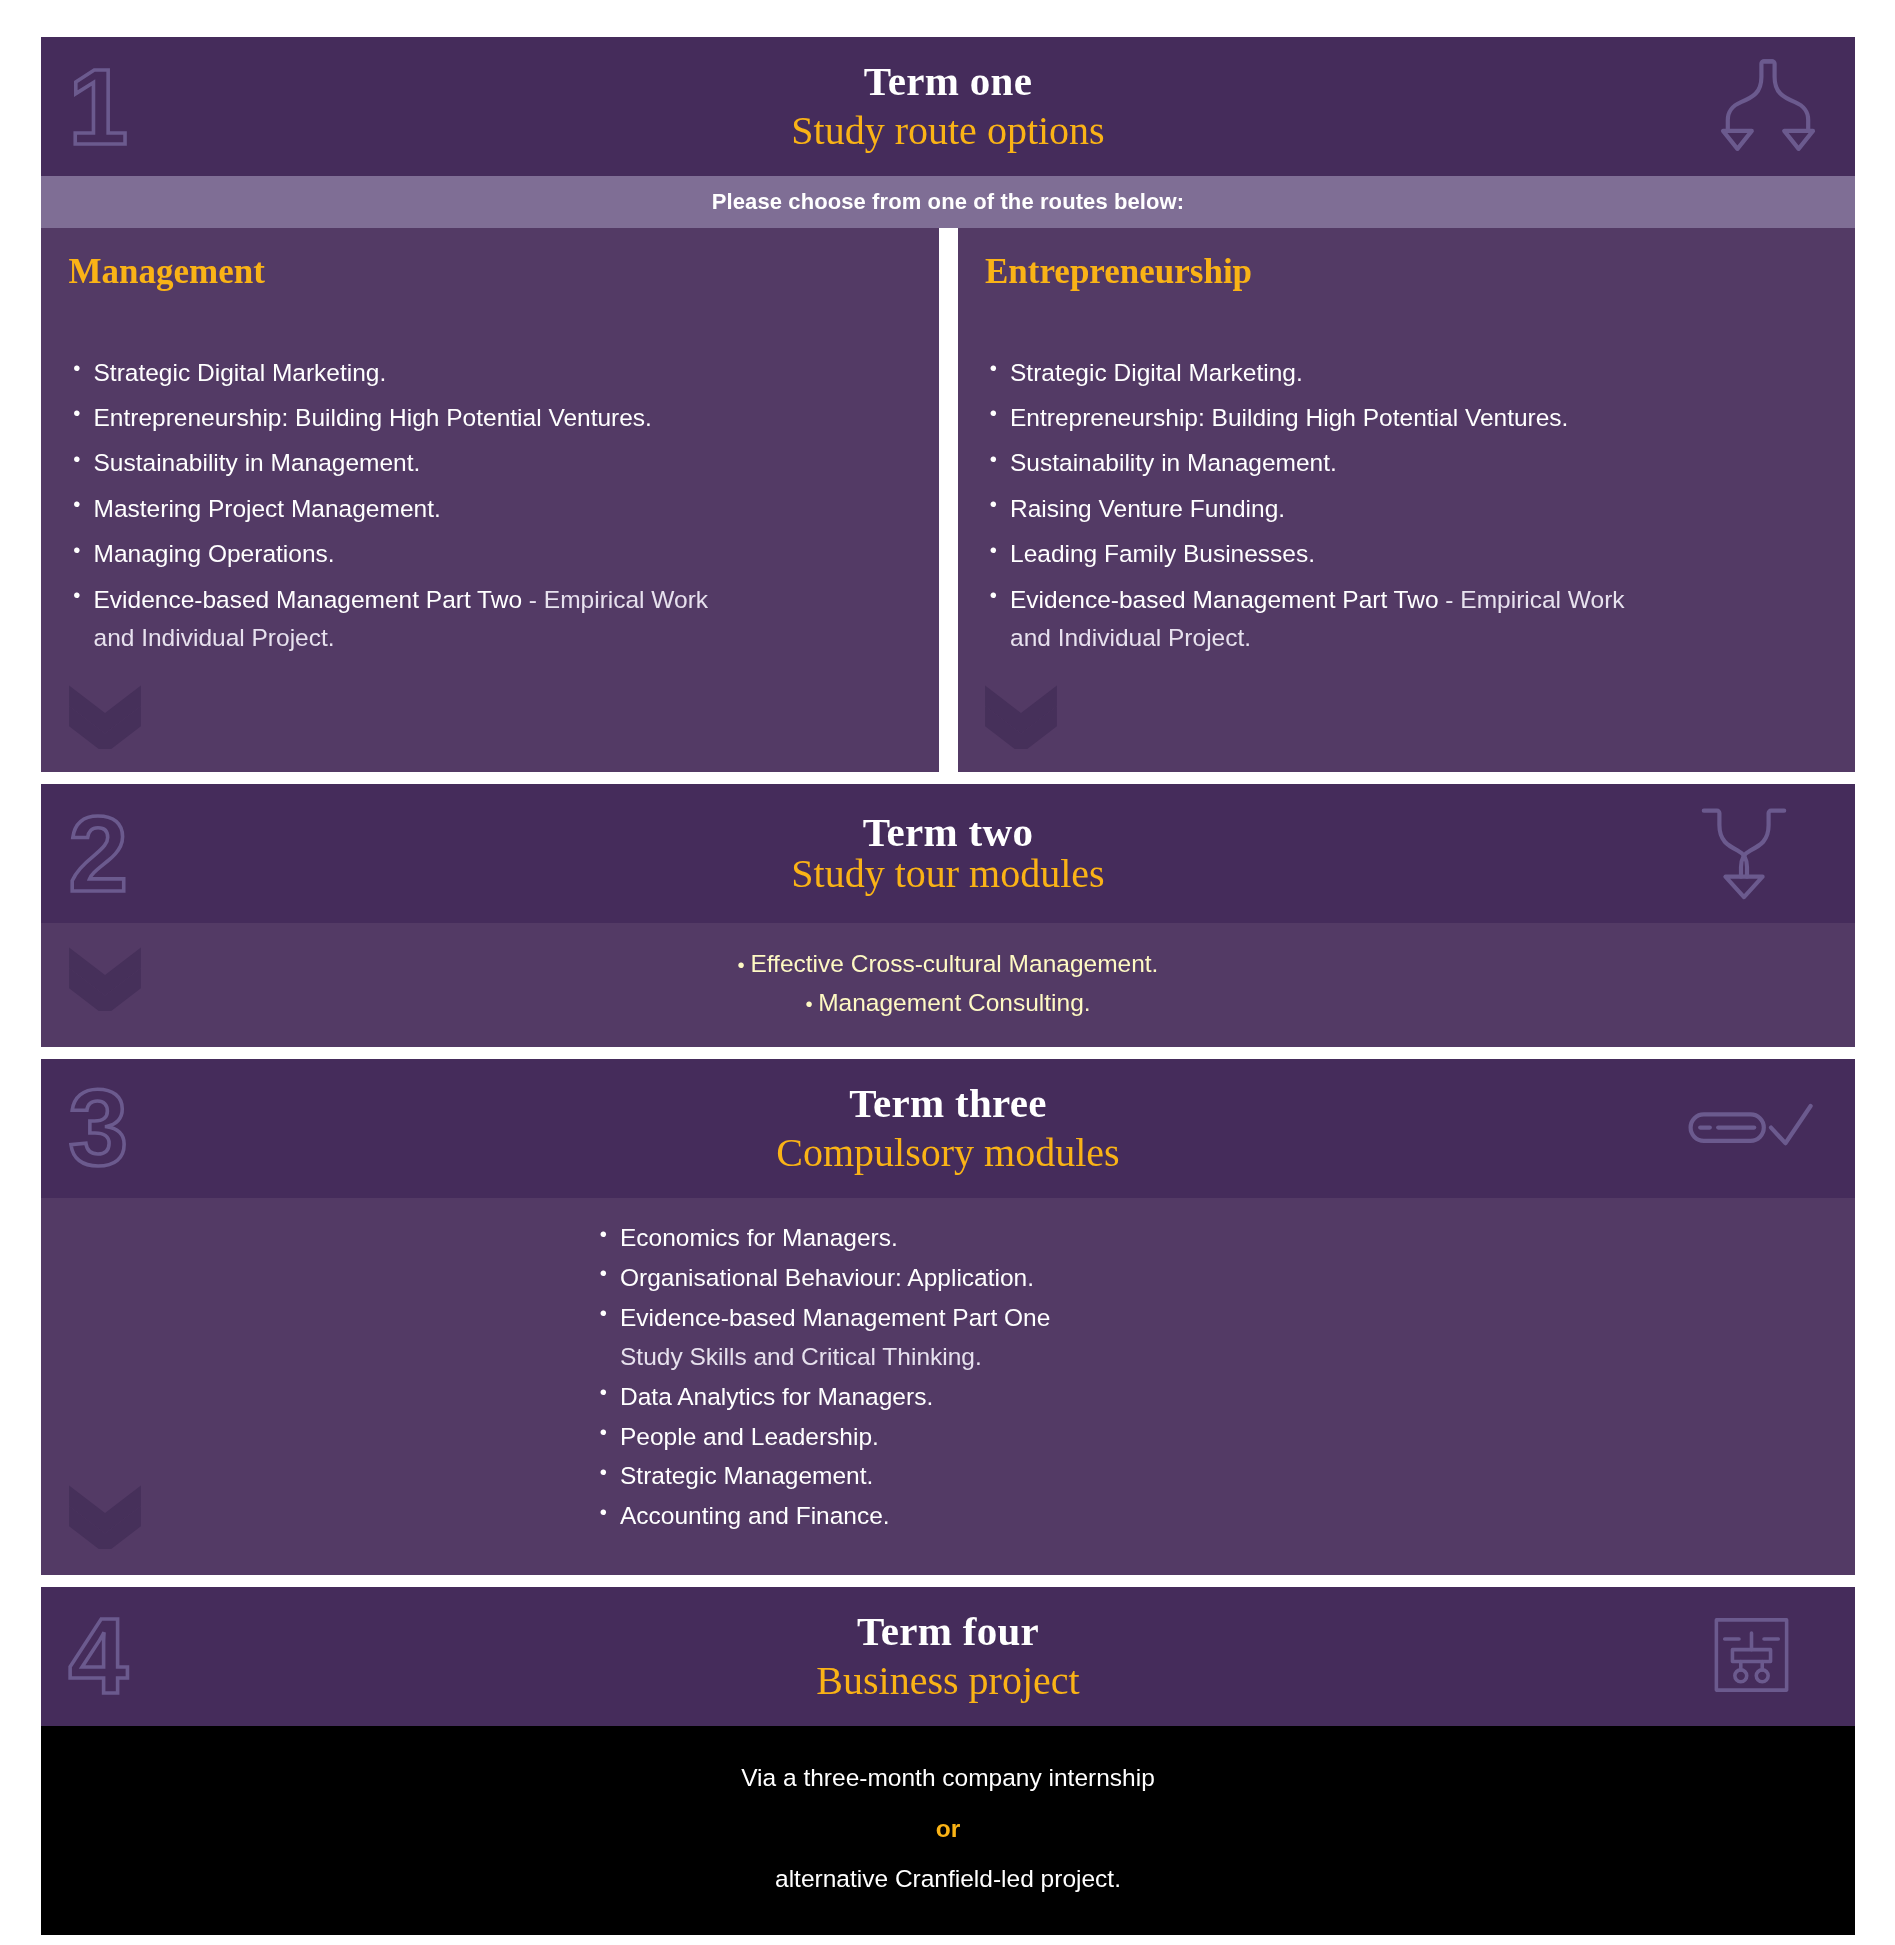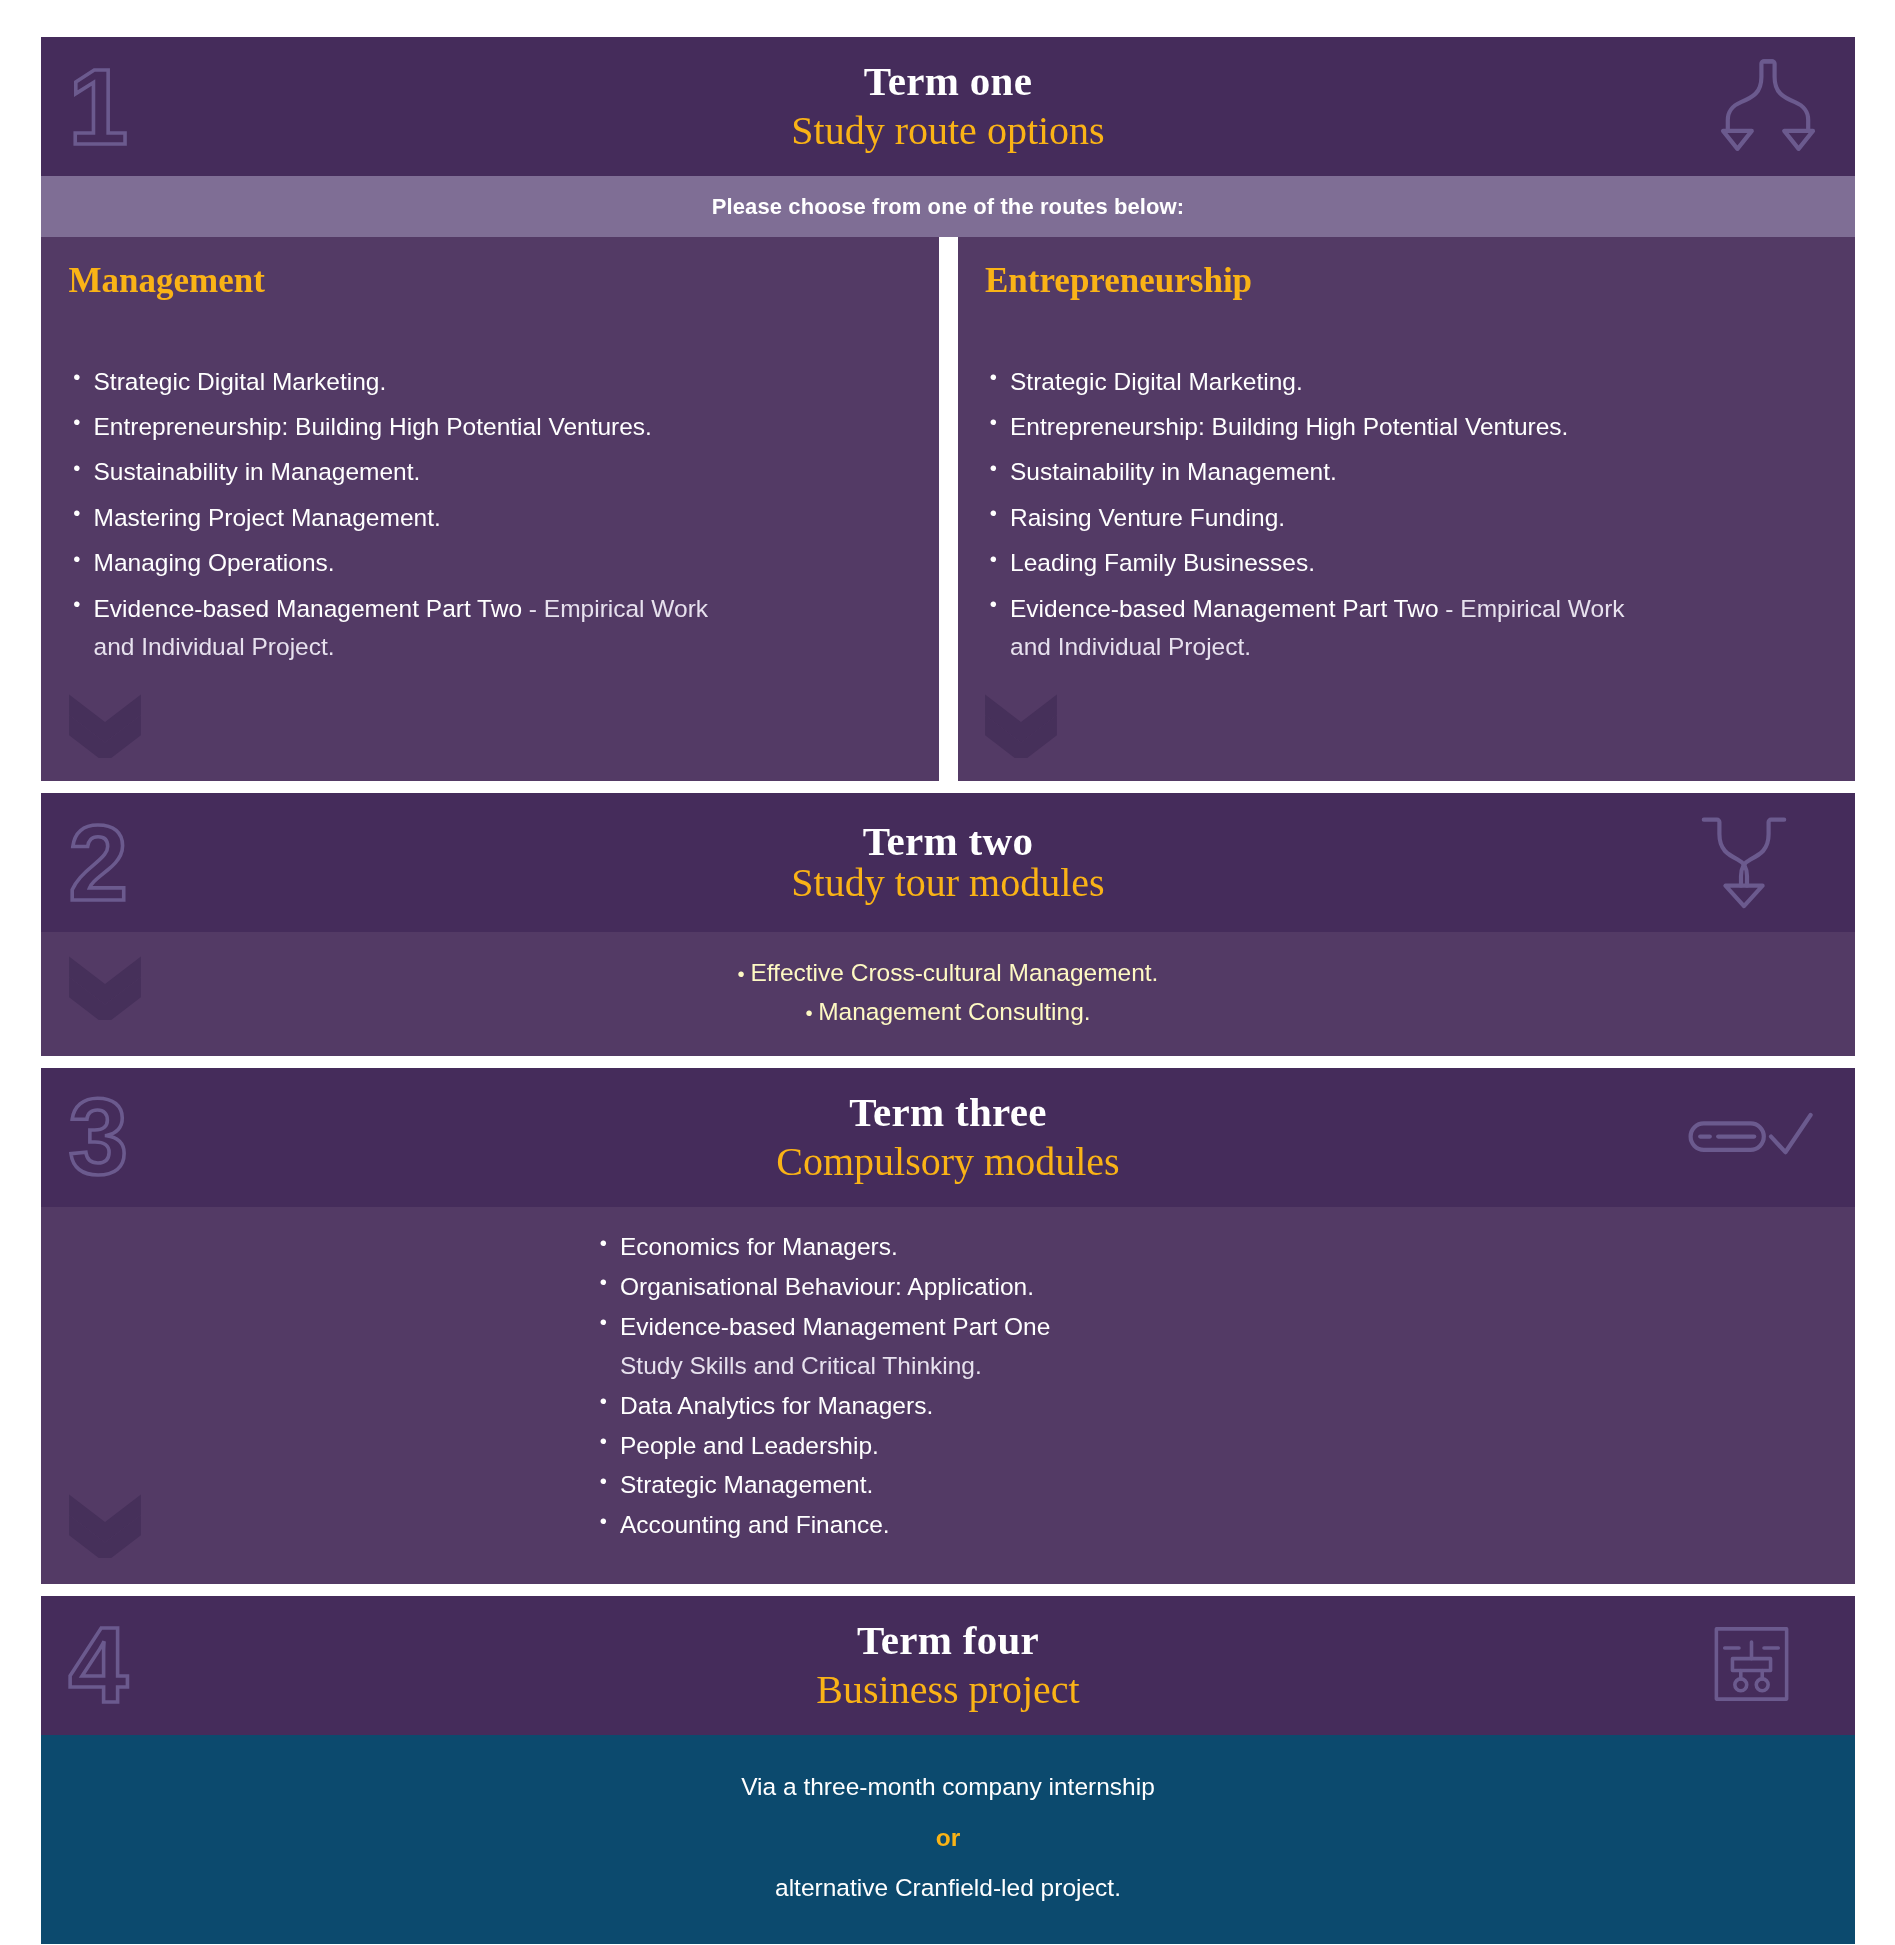--- a/index.html
+++ b/index.html
@@ -63,21 +63,21 @@
     position: absolute;
     right: 36px;
     top: 50%;
     transform: translateY(-50%);
     display: block;
   }
 
   
   .choose-band {
     background: #7F6E95;
-    height: 61px;
+    height: 52px;
     display: flex;
     align-items: center;
     justify-content: center;
   }
   .choose-band span {
     color: #ffffff;
     font-family: "Liberation Sans", sans-serif;
     font-weight: bold;
     font-size: 22px;
     letter-spacing: 0.1px;
@@ -188,21 +188,21 @@
     top: -0.6px;
     font-size: 20.4px;
   }
   .t3-list li .sub-line {
     display: block;
     color: #E7E1EE;
   }
 
   
   .t4-body {
-    background: #0c4a6e;
+    background: #000000;
     position: relative;
     padding: 27.5px 0 31px 0;
     text-align: center;
     min-height: 156px;
   }
   .t4-line {
     color: #ffffff;
     font-family: "Liberation Sans", sans-serif;
     font-size: 24.5px;
     line-height: 2.05;

